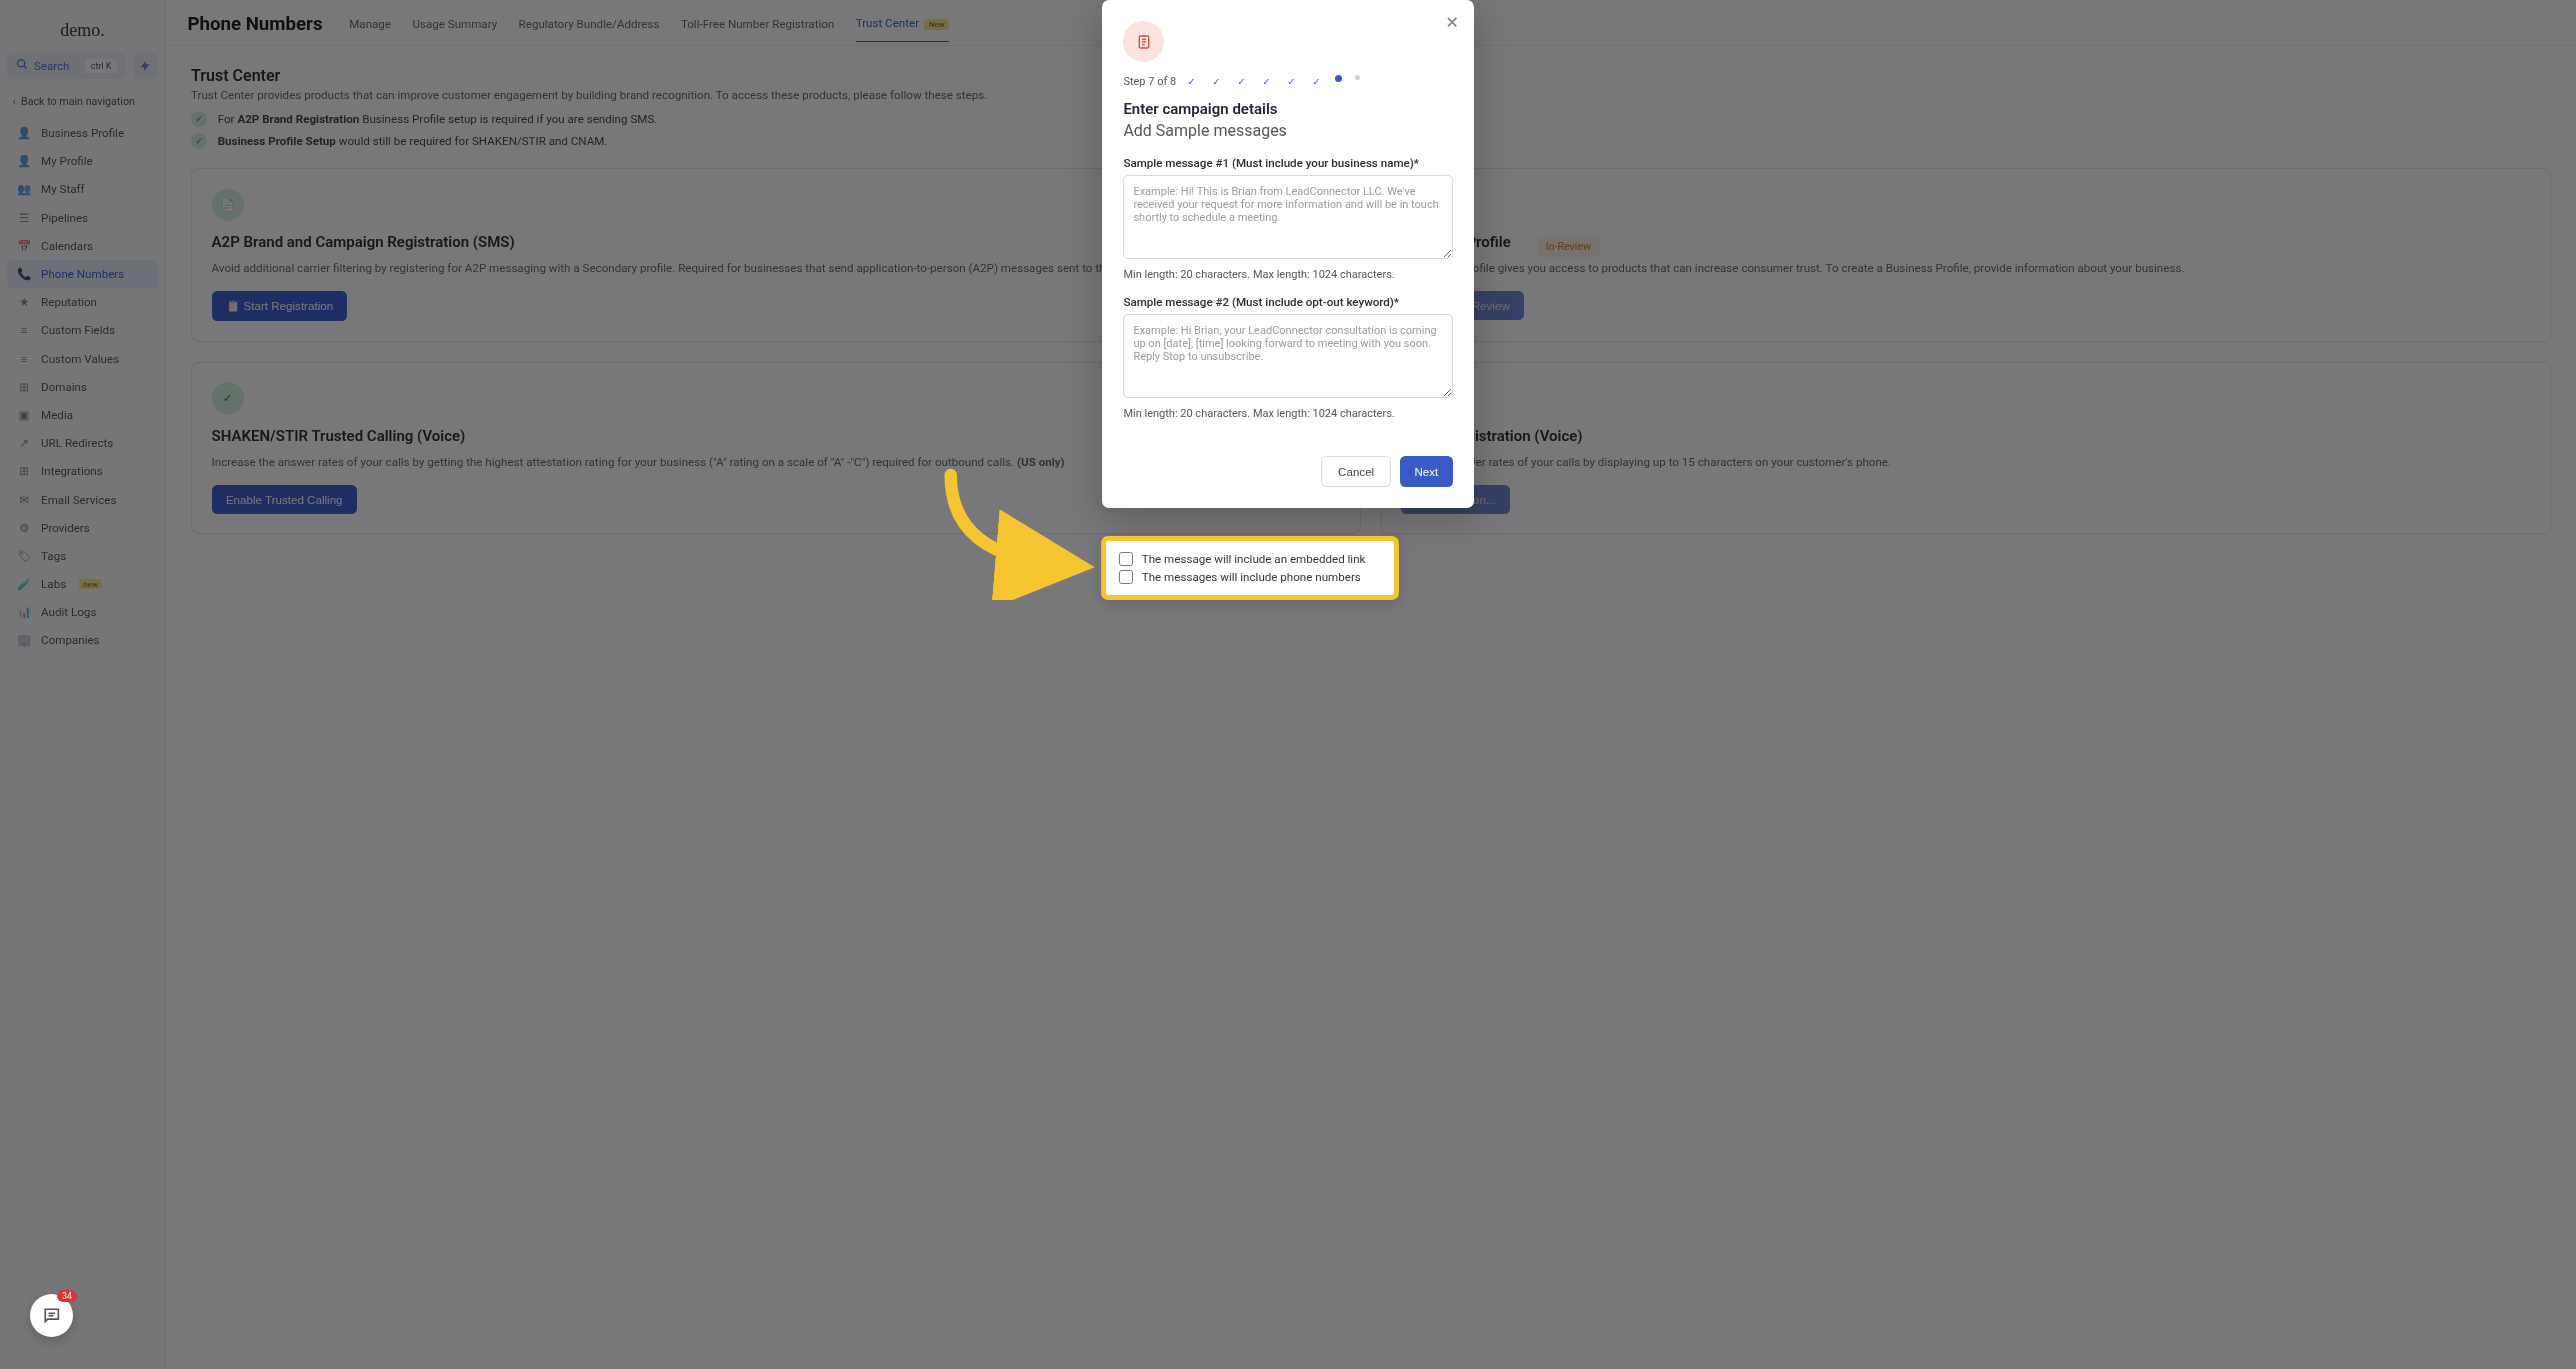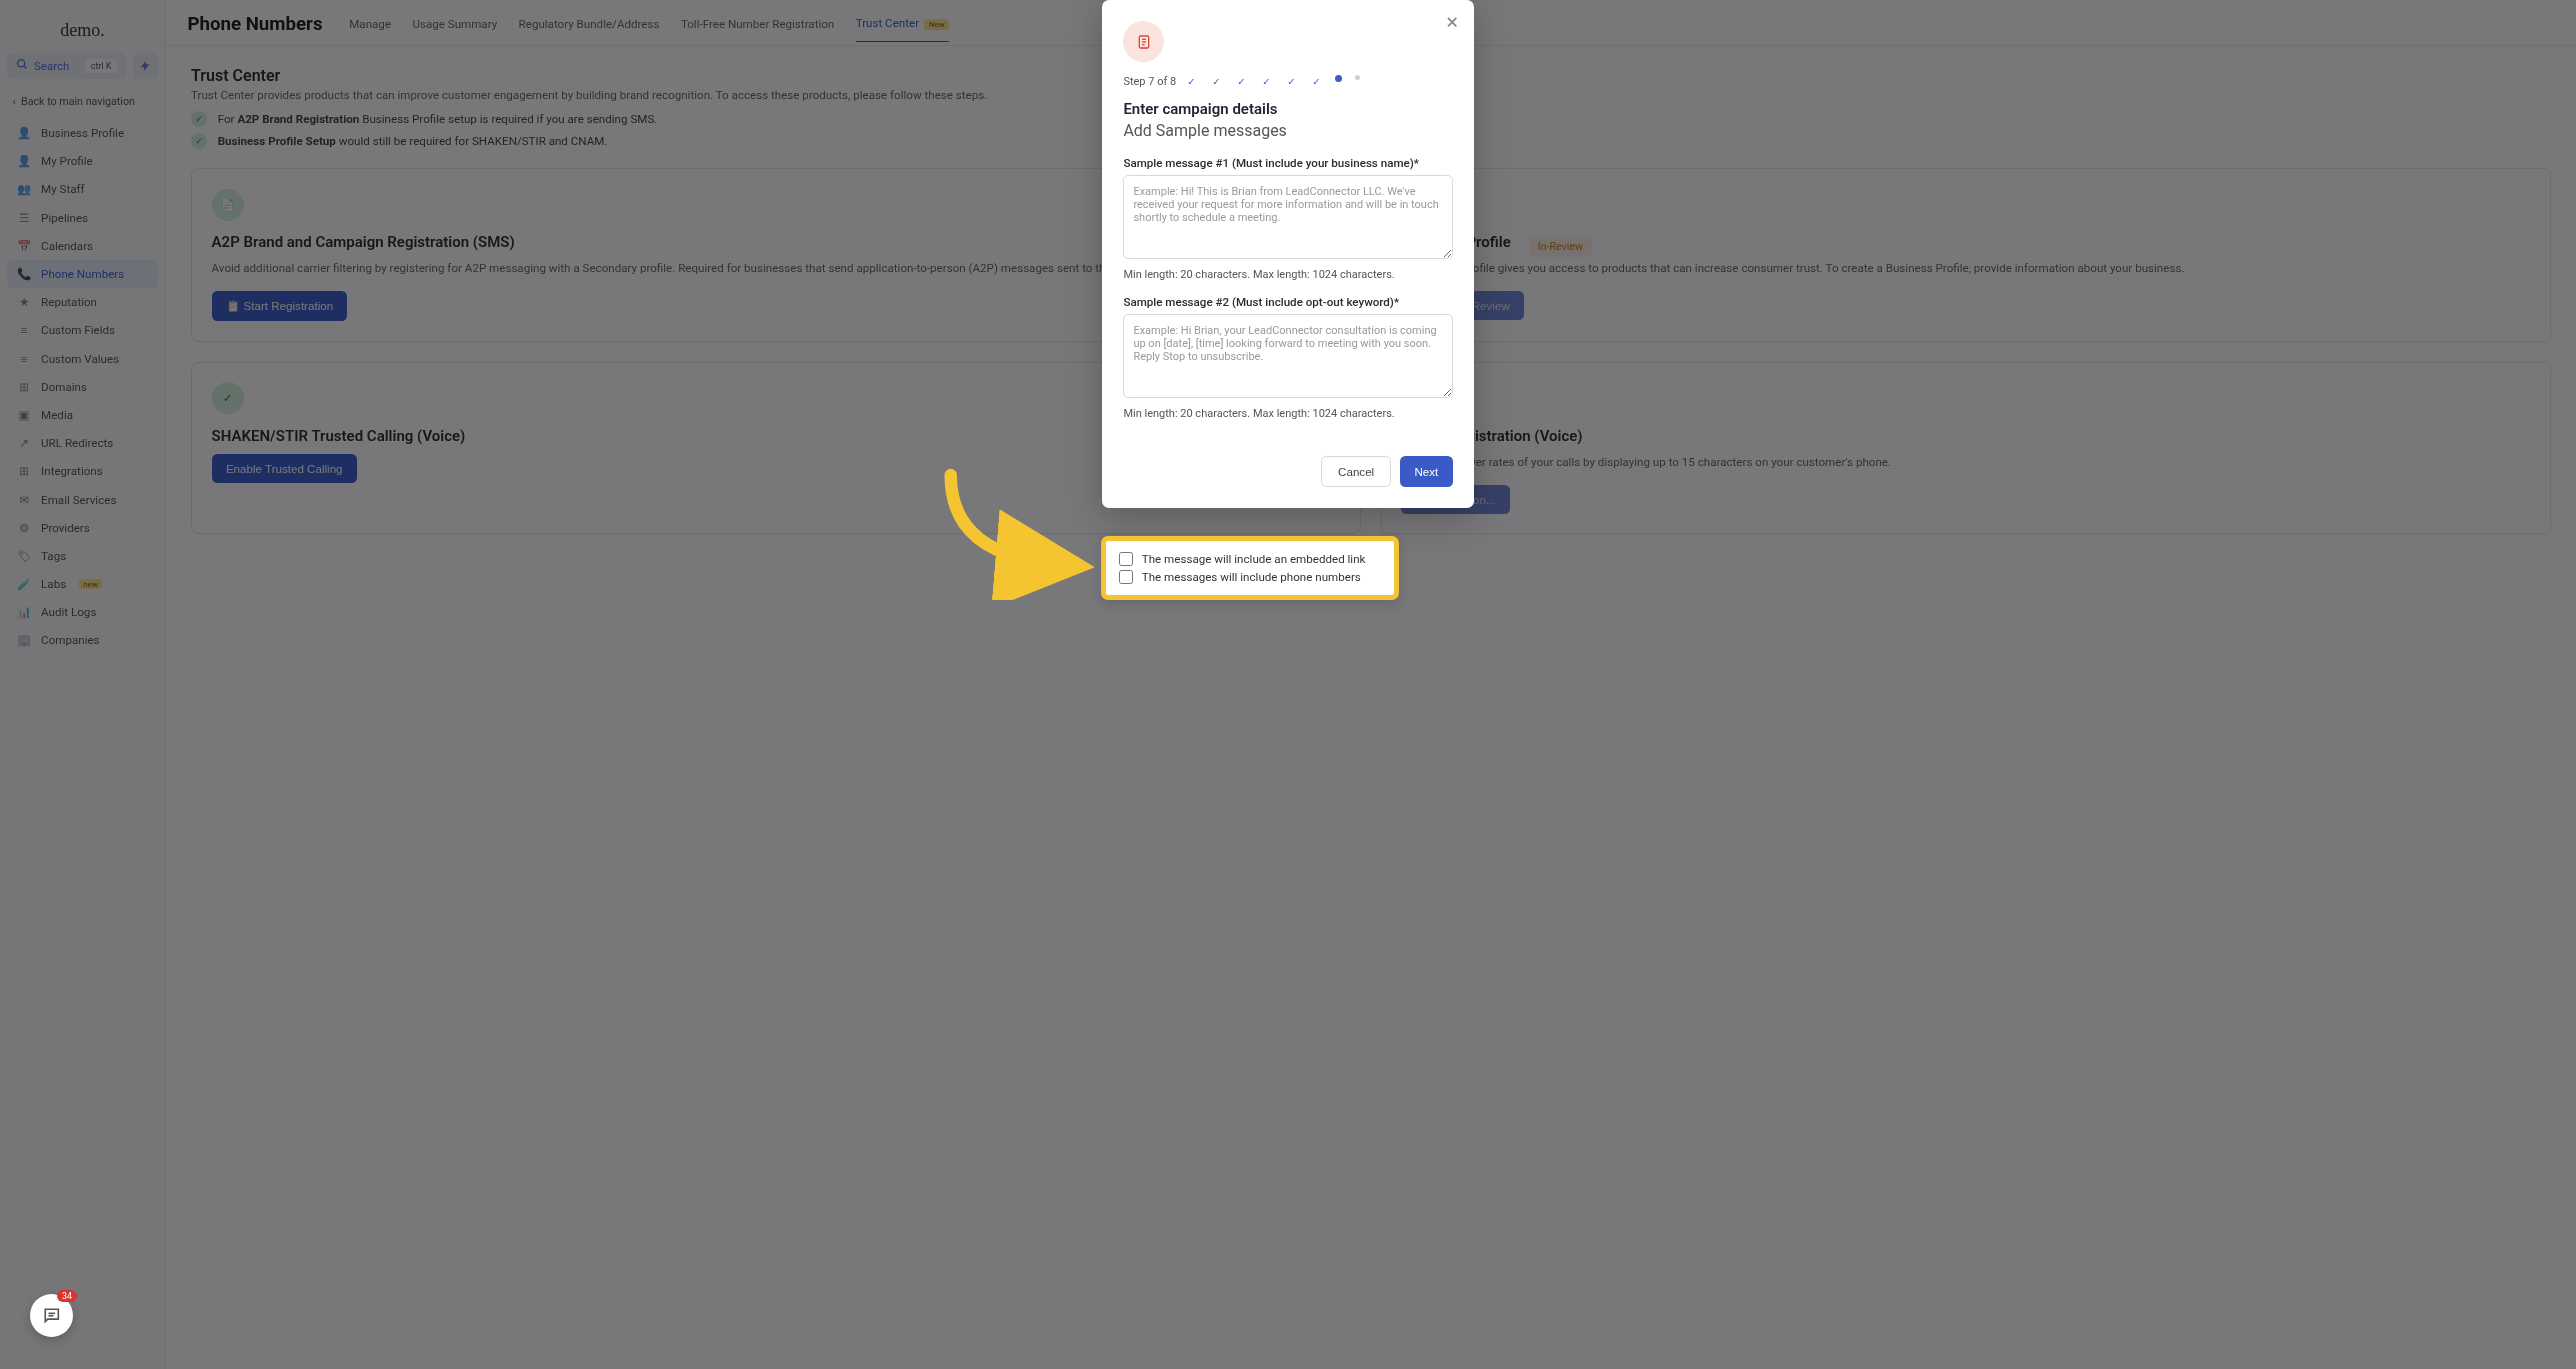--- a/index.html
+++ b/index.html
@@ -32,21 +32,21 @@
 .page-desc { color: #666; font-size: 11.6px; margin-bottom: 9px; }
 .bullet { display: flex; align-items: center; gap: 10.7px; margin: 5.3px 0; font-size: 11.6px; color: #444; }
 .bullet .chk { width: 16px; height: 16px; border-radius: 50%; background: #d6f0dc; color: #1d8a3a; display: flex; align-items: center; justify-content: center; font-size: 9px; }
 .cards { display: grid; grid-template-columns: 1fr 1fr; gap: 19.6px; margin-top: 19.6px; }
 .card { border: 0.9px solid #e5e5e5; border-radius: 7.1px; padding: 19.6px; }
 .card .cicn { width: 32px; height: 32px; border-radius: 50%; background: #d6f0dc; color: #1d8a3a; display: flex; align-items: center; justify-content: center; margin-bottom: 12.5px; }
 .card h3 { font-size: 15px; font-weight: 600; margin-bottom: 9px; }
 .card p { color: #666; font-size: 11.6px; line-height: 1.45; margin-bottom: 14.3px; }
 .btn-primary { background: #3a5bc7; color: #fff; border: none; padding: 8px 14.3px; border-radius: 5.3px; font-size: 11.6px; cursor: pointer; display: inline-flex; align-items: center; gap: 5.3px; }
 .btn-disabled { background: #6f86d6; color: #e3e7f5; border: none; padding: 8px 14.3px; border-radius: 5.3px; font-size: 11.6px; }
-.status-badge { display: inline-block; color: #c77b1a; background: #fdf1e0; padding: 3.6px 9px; border-radius: 3.6px; font-size: 10.7px; margin-left: 18px; vertical-align: middle; }
+.status-badge { display: inline-block; color: #c77b1a; background: #fdf1e0; padding: 3.6px 9px; border-radius: 3.6px; font-size: 10.7px; margin-left: 26px; vertical-align: middle; }
 .card-head { display: flex; align-items: center; }
 
 
 .overlay { position: fixed; inset: 0; background: rgba(10,10,15,0.55); z-index: 50; }
 
 
 .modal-wrap { position: fixed; inset: 0; display: flex; align-items: flex-start; justify-content: center; z-index: 60; }
 .modal { width: 372px; background: #fff; border-radius: 7.1px; box-shadow: 0 9px 36px rgba(0,0,0,0.25); padding: 21.4px; position: relative; }
 .modal .close { position: absolute; top: 12.5px; right: 14.3px; color: #888; font-size: 18px; cursor: pointer; }
 .modal-icon { width: 41px; height: 41px; border-radius: 50%; background: #fbe3e0; color: #d04e3a; display: flex; align-items: center; justify-content: center; margin-bottom: 12.5px; }
@@ -220,20 +220,21 @@
     </div>
     <p>A Business Profile gives you access to products that can increase consumer trust. To create a Business Profile, provide information about your business.</p>
     <button class="btn-disabled">Submit for Review</button>
   </div>
           <div class="card">
     <div class="cicn">✓</div>
     <div class="card-head">
       <h3>SHAKEN/STIR Trusted Calling (Voice)</h3>
 
     </div>
+    <p>Increase the answer rates of your calls by getting the highest attestation rating for your business ("A" rating on a scale of "A" -"C") required for outbound calls. <b>(US only)</b></p>
     <button class="btn-primary">Enable Trusted Calling</button>
   </div>
           <div class="card">
     <div class="cicn">✓</div>
     <div class="card-head">
       <h3>CNAM Registration (Voice)</h3>
 
     </div>
     <p>Increase answer rates of your calls by displaying up to 15 characters on your customer's phone.</p>
     <button class="btn-disabled">Coming Soon...</button>

